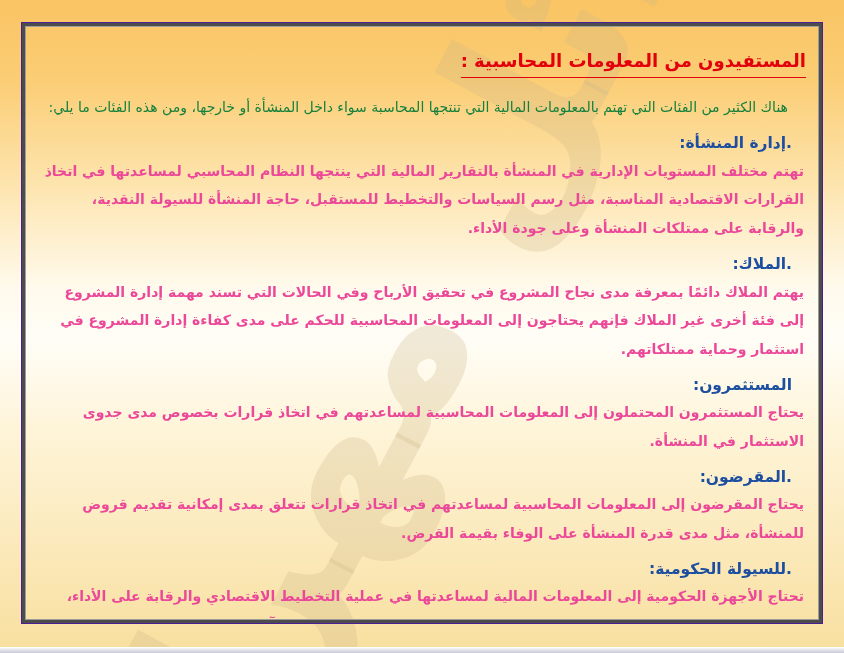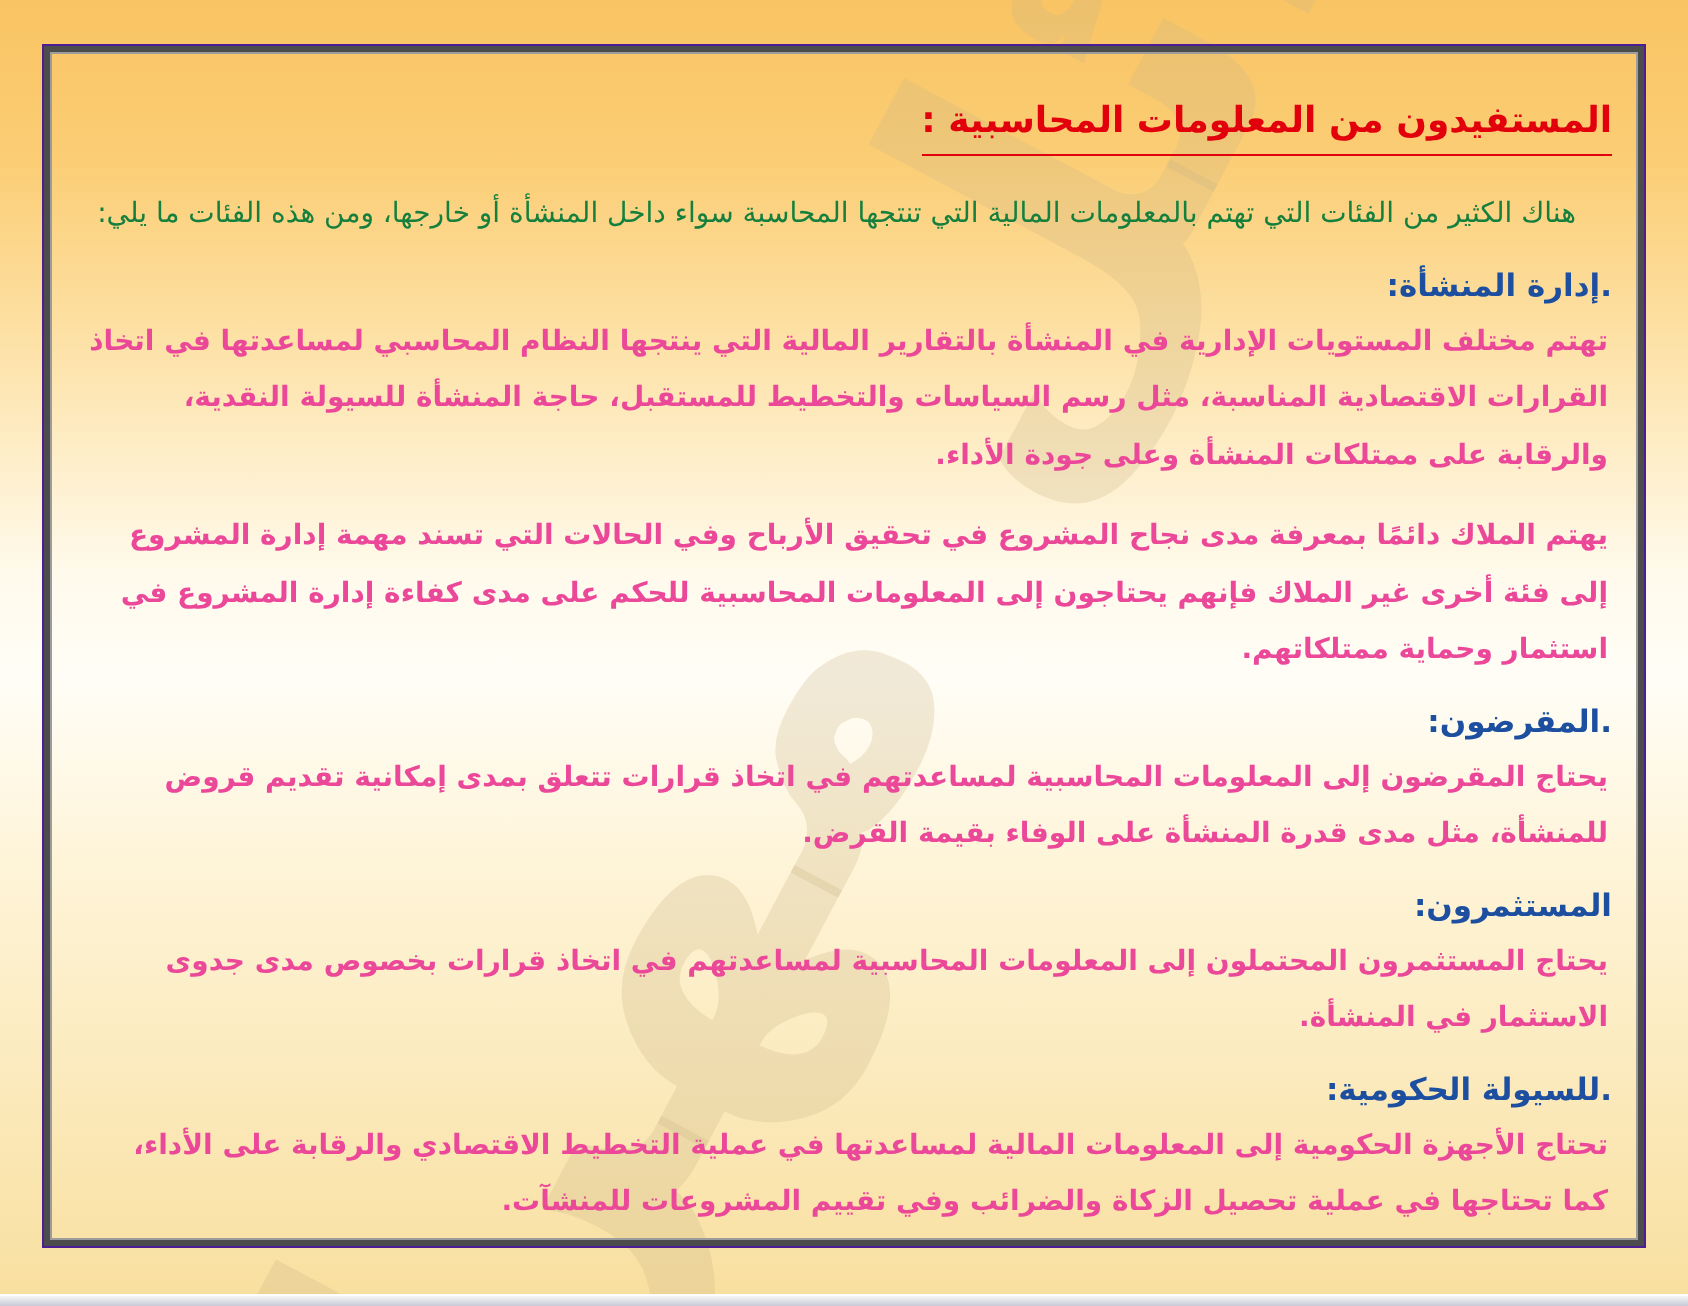--- a/index.html
+++ b/index.html
@@ -37,21 +37,21 @@
     color:#e1000c;font-size:18px;font-weight:bold;
     padding-bottom:5px;border-bottom:1px solid #e1000c;
     margin:2px 0 0 0;line-height:1.3;
   }
   .intro{
     color:#15803d;font-size:14px;font-weight:normal;line-height:2.05;
     margin:15px 18px 0 2px;
   }
   .section{margin-top:11px;}
   .section-heading{
-    color:#1d4fa1;font-size:15.5px;font-weight:bold;line-height:1.4;margin:0 0;
+    color:#1d4fa1;font-size:15.5px;font-weight:bold;line-height:1.4;margin:0 14px;
   }
   .section-body{
     color:#ec4899;font-size:14px;font-weight:bold;line-height:2.05;
     margin:2px 2px 0 2px;
   }
   
   .bottom-strip{
     position:absolute;left:0;right:0;bottom:0;height:5px;z-index:3;
     background:linear-gradient(180deg,#f7f7f7 0%,#e3e3ea 40%,#c9c9d6 100%);
     border-top:1px solid #ffffff;
@@ -74,31 +74,32 @@
       <p class="intro">هناك الكثير من الفئات التي تهتم بالمعلومات المالية التي تنتجها المحاسبة سواء داخل المنشأة أو خارجها، ومن هذه الفئات ما يلي:</p>
 
       <div>
 
         <div class="section">
           <div class="section-heading">.إدارة المنشأة:</div>
           <p class="section-body">تهتم مختلف المستويات الإدارية في المنشأة بالتقارير المالية التي ينتجها النظام المحاسبي لمساعدتها في اتخاذ القرارات الاقتصادية المناسبة، مثل رسم السياسات والتخطيط للمستقبل، حاجة المنشأة للسيولة النقدية، والرقابة على ممتلكات المنشأة وعلى جودة الأداء.</p>
         </div>
 
         <div class="section">
+          <div class="section-heading">.الملاك:</div>
           <p class="section-body">يهتم الملاك دائمًا بمعرفة مدى نجاح المشروع في تحقيق الأرباح وفي الحالات التي تسند مهمة إدارة المشروع إلى فئة أخرى غير الملاك فإنهم يحتاجون إلى المعلومات المحاسبية للحكم على مدى كفاءة إدارة المشروع في استثمار وحماية ممتلكاتهم.</p>
+        </div>
+
+        <div class="section">
+          <div class="section-heading">المستثمرون:</div>
+          <p class="section-body">يحتاج المستثمرون المحتملون إلى المعلومات المحاسبية لمساعدتهم في اتخاذ قرارات بخصوص مدى جدوى الاستثمار في المنشأة.</p>
         </div>
 
         <div class="section">
           <div class="section-heading">.المقرضون:</div>
           <p class="section-body">يحتاج المقرضون إلى المعلومات المحاسبية لمساعدتهم في اتخاذ قرارات تتعلق بمدى إمكانية تقديم قروض للمنشأة، مثل مدى قدرة المنشأة على الوفاء بقيمة القرض.</p>
-        </div>
-
-        <div class="section">
-          <div class="section-heading">المستثمرون:</div>
-          <p class="section-body">يحتاج المستثمرون المحتملون إلى المعلومات المحاسبية لمساعدتهم في اتخاذ قرارات بخصوص مدى جدوى الاستثمار في المنشأة.</p>
         </div>
 
         <div class="section">
           <div class="section-heading">.للسيولة الحكومية:</div>
           <p class="section-body">تحتاج الأجهزة الحكومية إلى المعلومات المالية لمساعدتها في عملية التخطيط الاقتصادي والرقابة على الأداء، كما تحتاجها في عملية تحصيل الزكاة والضرائب وفي تقييم المشروعات للمنشآت.</p>
         </div>
 
       </div>
     </div>
   </div>

